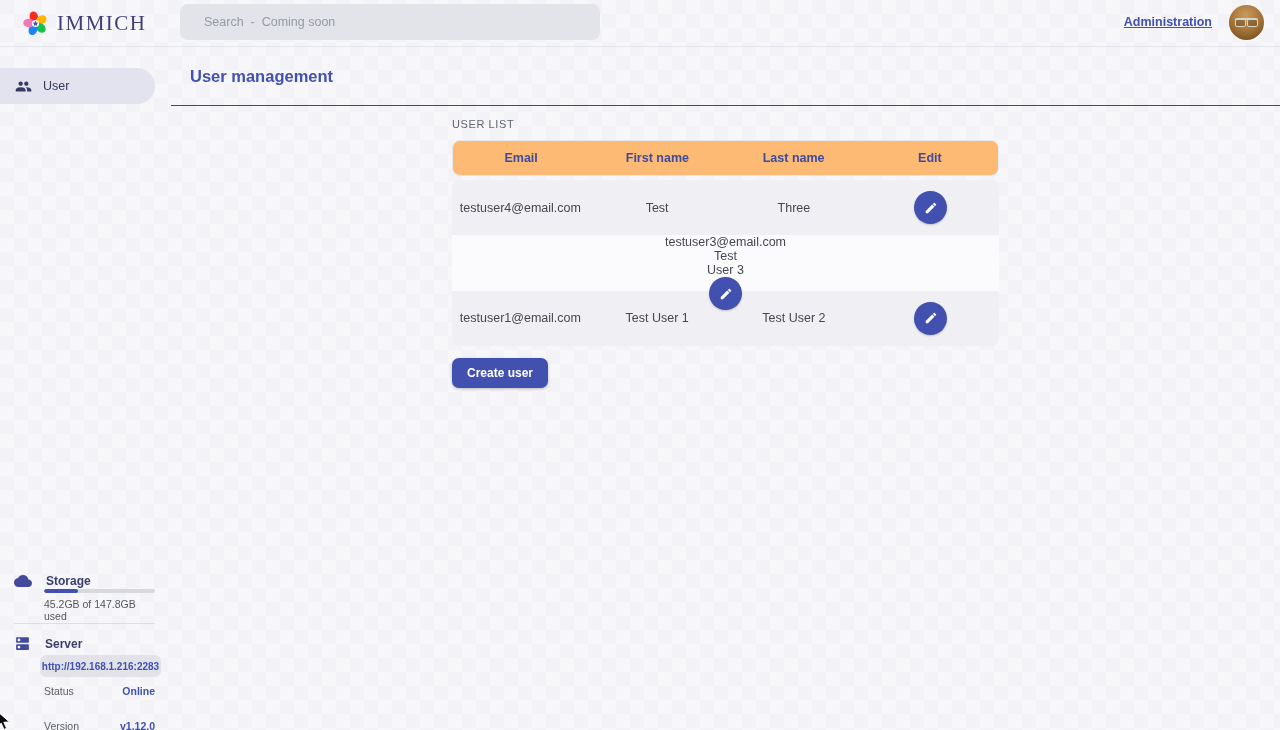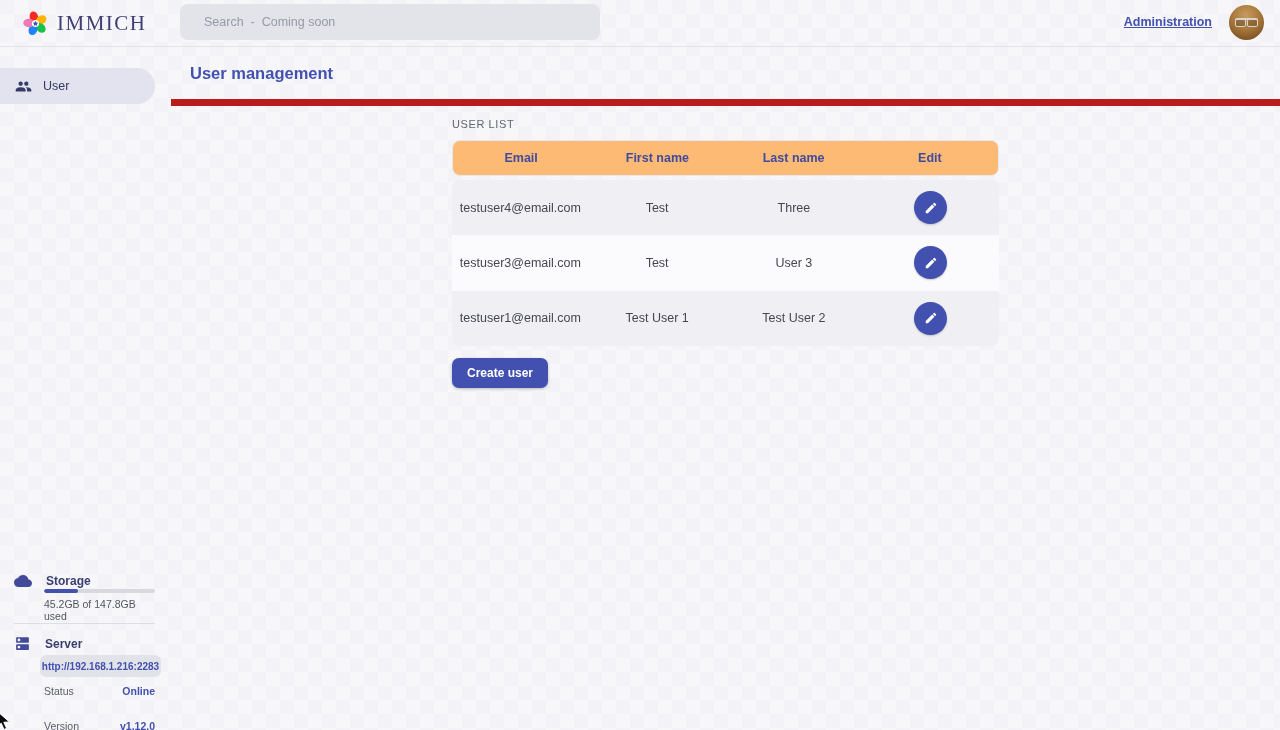--- a/index.html
+++ b/index.html
@@ -78,35 +78,35 @@
     position:absolute; left:40px; top:83px; width:121px; height:22px;
     background:#e2e3e9; border-radius:6px; display:flex; align-items:center; justify-content:center;
     font-size:10px; font-weight:700; color:#4250af;
   }
   .kv-row { position:absolute; left:44px; width:111px; display:flex; justify-content:space-between; align-items:center; }
   .kv-label { font-size:10.5px; color:#5a5d66; }
   .kv-value { font-size:10.5px; font-weight:700; color:#4250af; }
 
   
   .main { position:absolute; top:47px; left:171px; width:1109px; bottom:0; }
-  .page-header { height:59px; border-bottom:7px solid #b91c1c; display:flex; align-items:center; }
+  .page-header { height:59px; border-bottom:1px solid #b91c1c; display:flex; align-items:center; }
   .page-title { margin-left:19px; font-size:16.5px; font-weight:700; color:#4250af; }
 
   .content { margin-left:281px; width:547px; }
   .section-label { margin-top:12px; font-size:11px; letter-spacing:.6px; color:#62656f; }
 
   .table-head {
     margin-top:10px; height:36px; background:#fdba74; border:1px solid #e7e8ee; border-radius:8px;
     display:flex; align-items:center;
   }
   .th { flex:1; text-align:center; font-size:12.5px; font-weight:700; color:#3f4b9e; }
   .table-body { margin-top:4px; border-radius:8px; overflow:hidden; }
   .tr { height:55.33px; display:flex; align-items:center; }
   .tr.odd  { background:#f0f0f4; }
-  .tr.even { background:#fbfbfd; }
+  .tr.even { background:#fbfbfd;flex-direction:column; }
   .td { flex:1; text-align:center; font-size:12.5px; color:#45474e; }
   .td-edit { flex:1; display:flex; align-items:center; justify-content:center; }
   .edit-btn {
     width:33px; height:33px; border-radius:50%; border:none; background:#4250af;
     display:flex; align-items:center; justify-content:center; cursor:pointer;
     box-shadow:0 1px 2px rgba(0,0,0,.2);
   }
   .create-btn {
     margin-top:12px; background:#4250af; color:#fff; border:none; border-radius:7px;
     padding:8px 15px; font-size:12px; font-weight:700; cursor:pointer;

